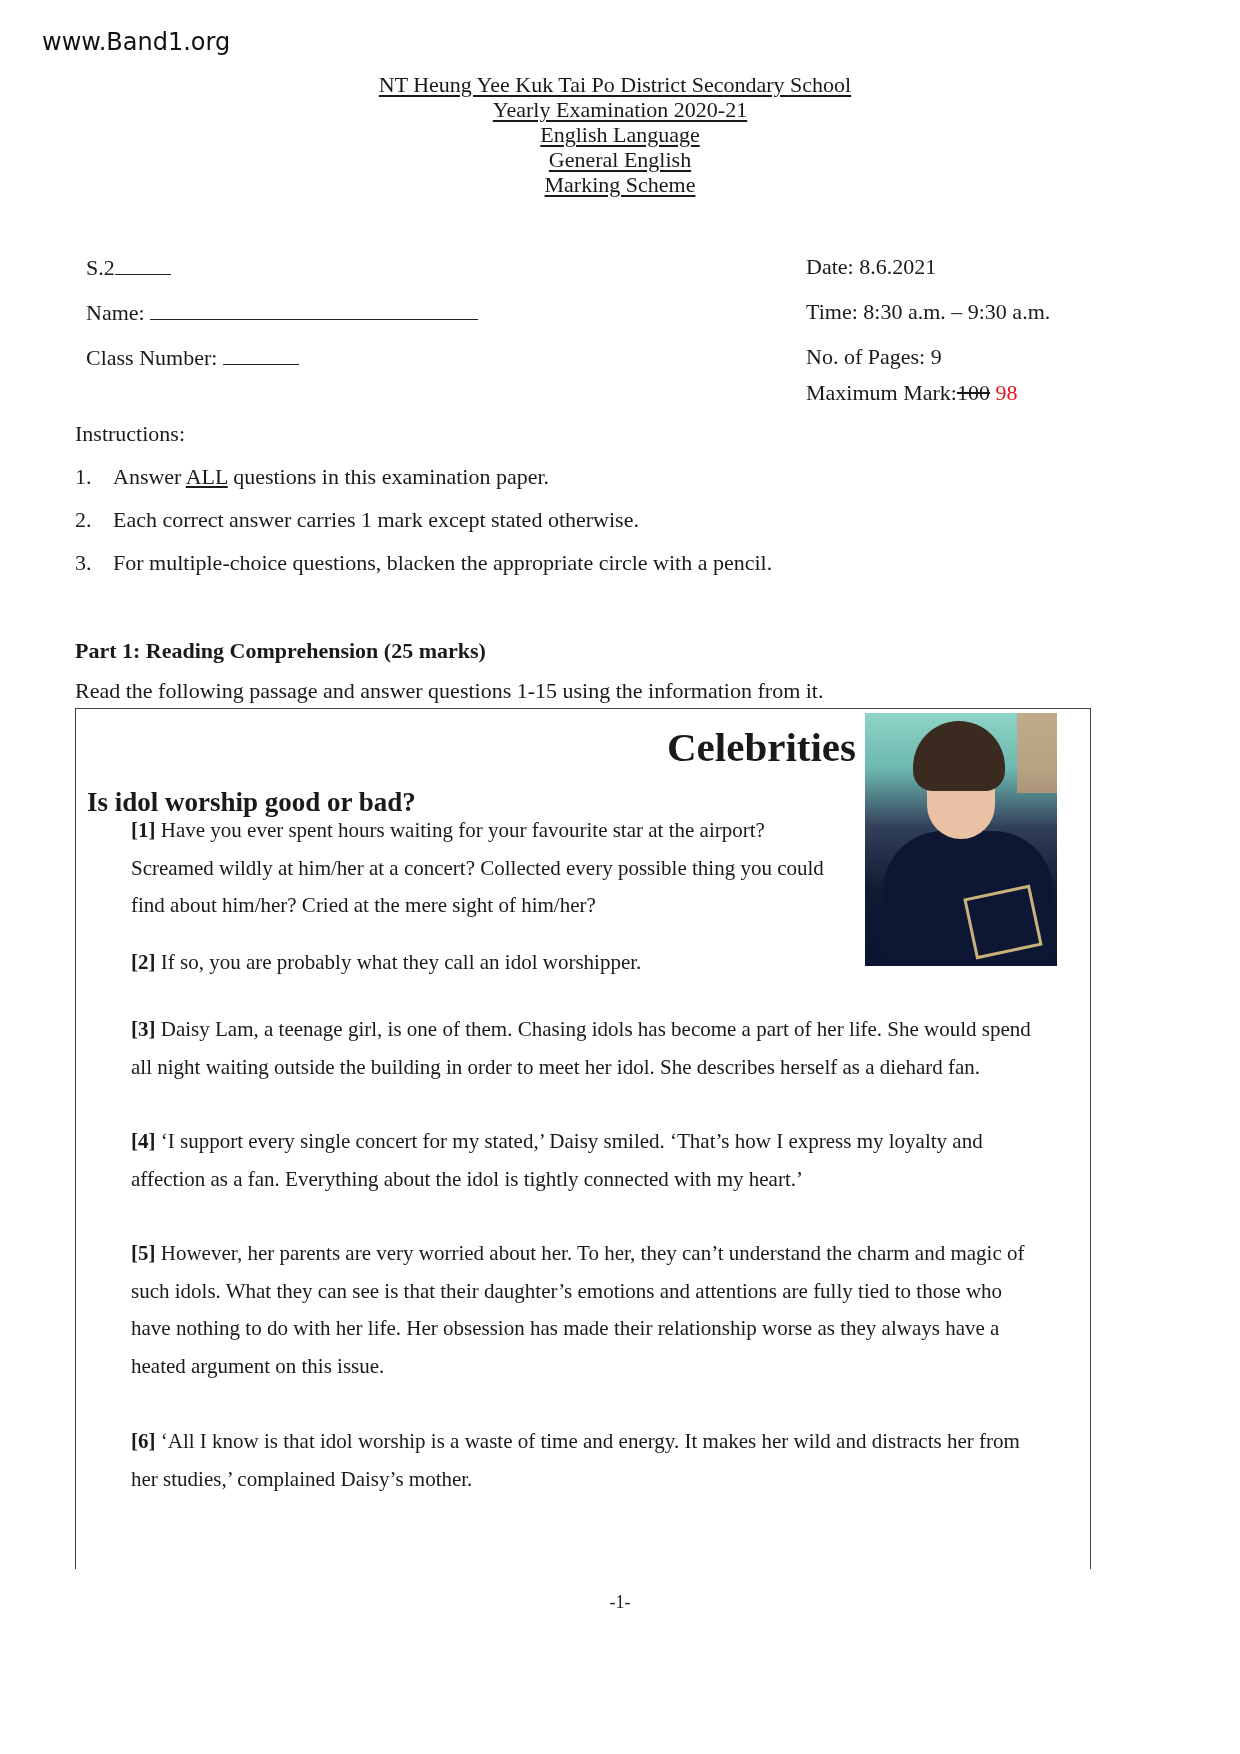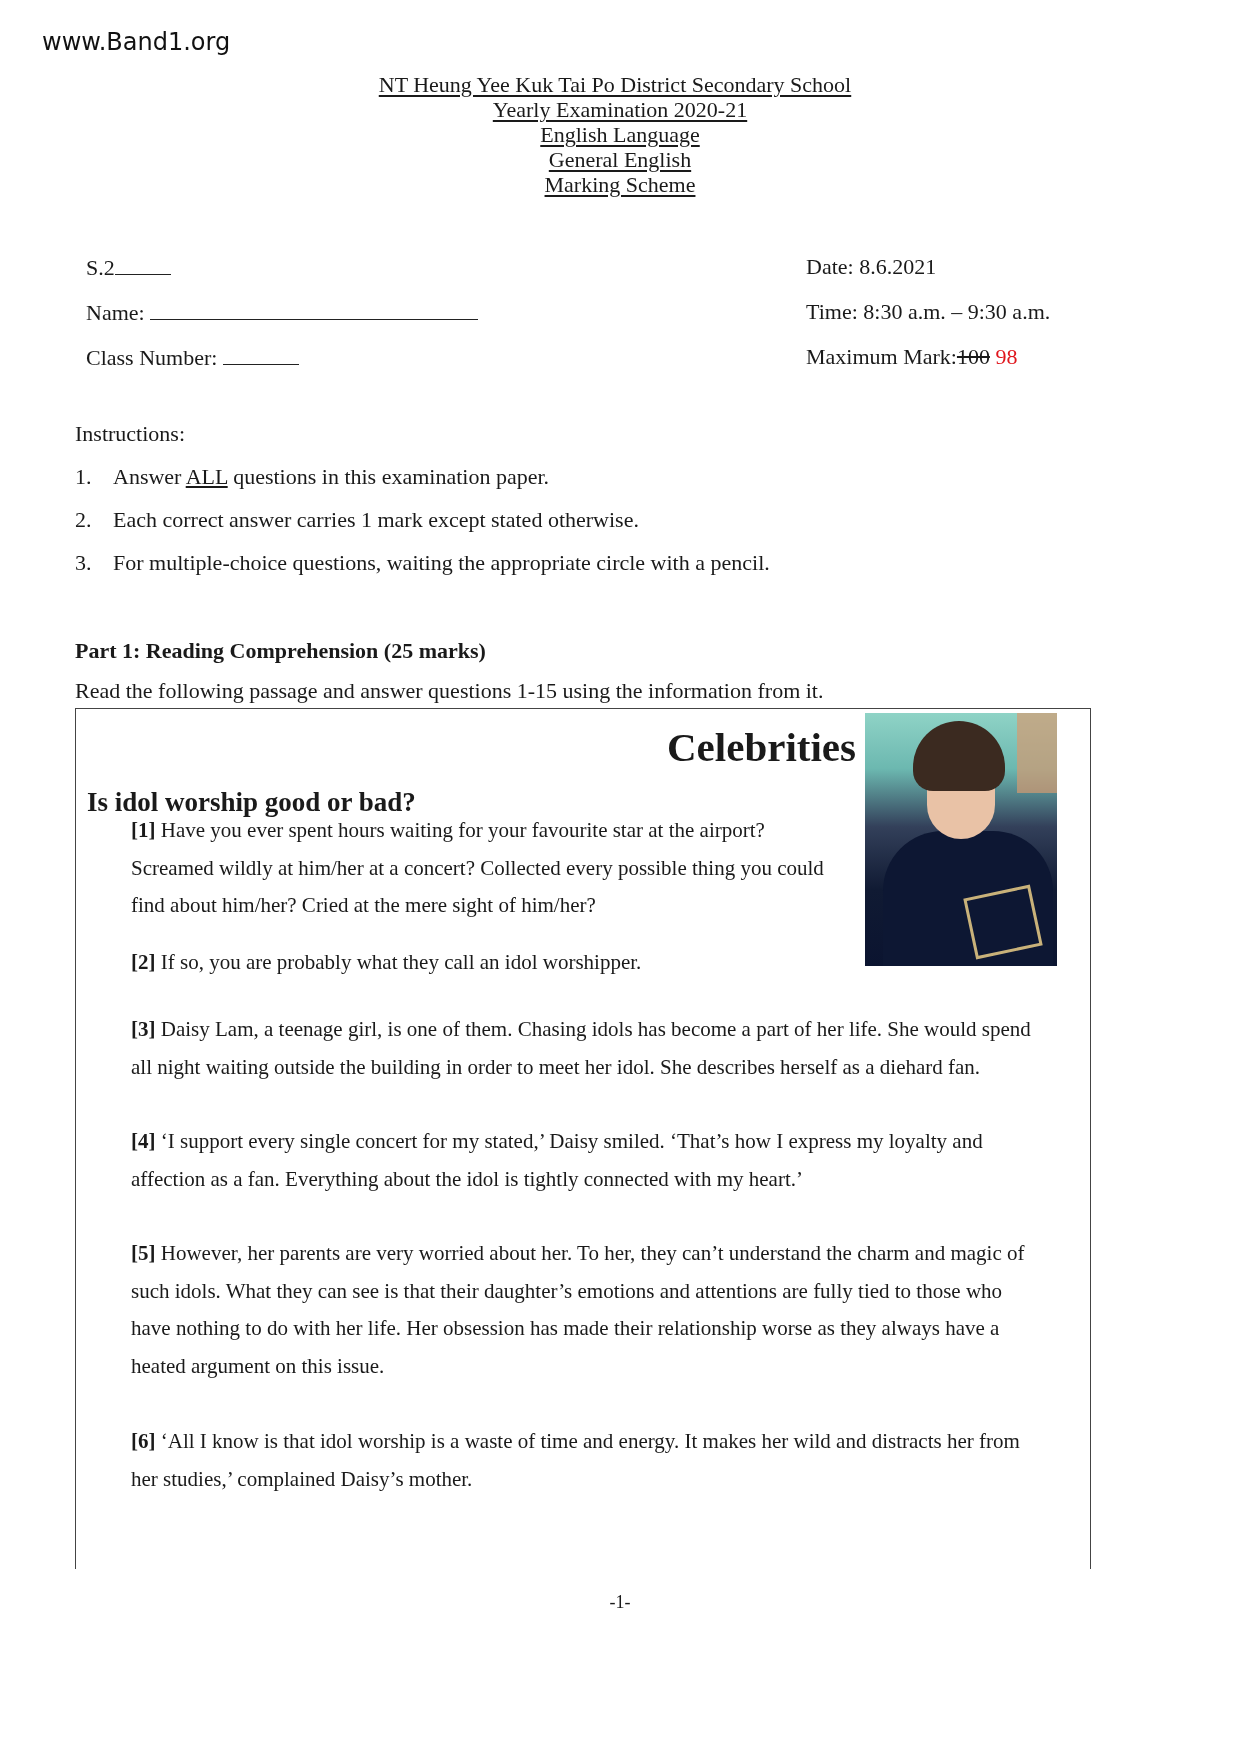--- a/index.html
+++ b/index.html
@@ -86,39 +86,40 @@
   </div>
   <div class="info-row">
     <span>Class Number:</span>
     <span class="blank" style="width:76px"></span>
   </div>
 </div>
 
 <div class="info-right">
   <div class="info-row">Date: 8.6.2021</div>
   <div class="info-row">Time: 8:30 a.m. – 9:30 a.m.</div>
+  <div class="info-row mm">No. of Pages: 9</div>
   <div class="info-row mm">
     <span>Maximum Mark:</span><span class="strike">100</span>
     <span class="red" style="color: rgb(224, 22, 29);">98</span>
   </div>
 </div>
 
 <div class="instructions">
   <div class="title">Instructions:</div>
   <div class="instr-item">
     <span class="instr-num">1.</span>
     <span><span>Answer </span><span class="u">ALL</span><span> questions in this examination paper.</span></span>
   </div>
   <div class="instr-item">
     <span class="instr-num">2.</span>
     <span>Each correct answer carries 1 mark except stated otherwise.</span>
   </div>
   <div class="instr-item">
     <span class="instr-num">3.</span>
-    <span>For multiple-choice questions, waiting the appropriate circle with a pencil.</span>
+    <span>For multiple-choice questions, blacken the appropriate circle with a pencil.</span>
   </div>
 </div>
 
 <div class="part-title">Part 1: Reading Comprehension (25 marks)</div>
 <div class="part-desc">Read the following passage and answer questions 1-15 using the information from it.</div>
 
 <div class="passage-box">
   <div class="passage-title">Celebrities</div>
   <div class="photo" title="photo of a young male idol wearing a dark t-shirt">
     <div class="bg-orange"></div>

